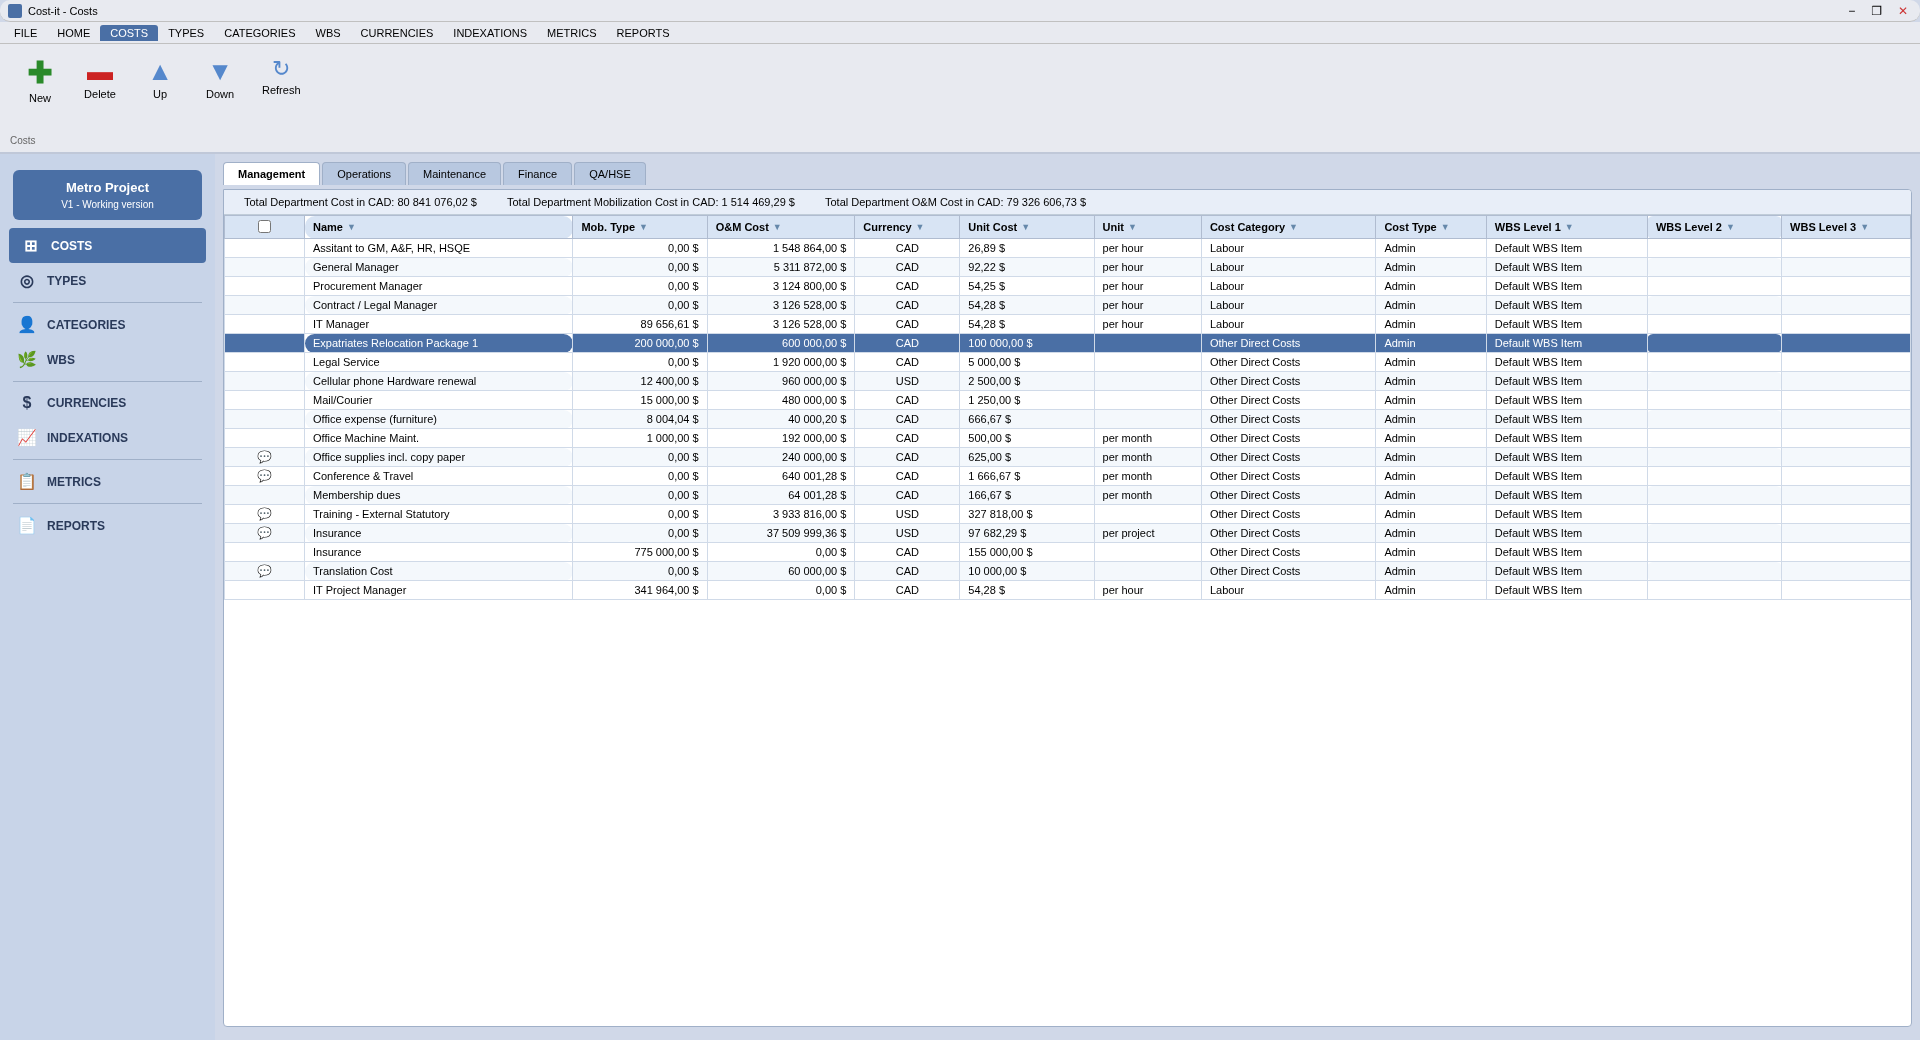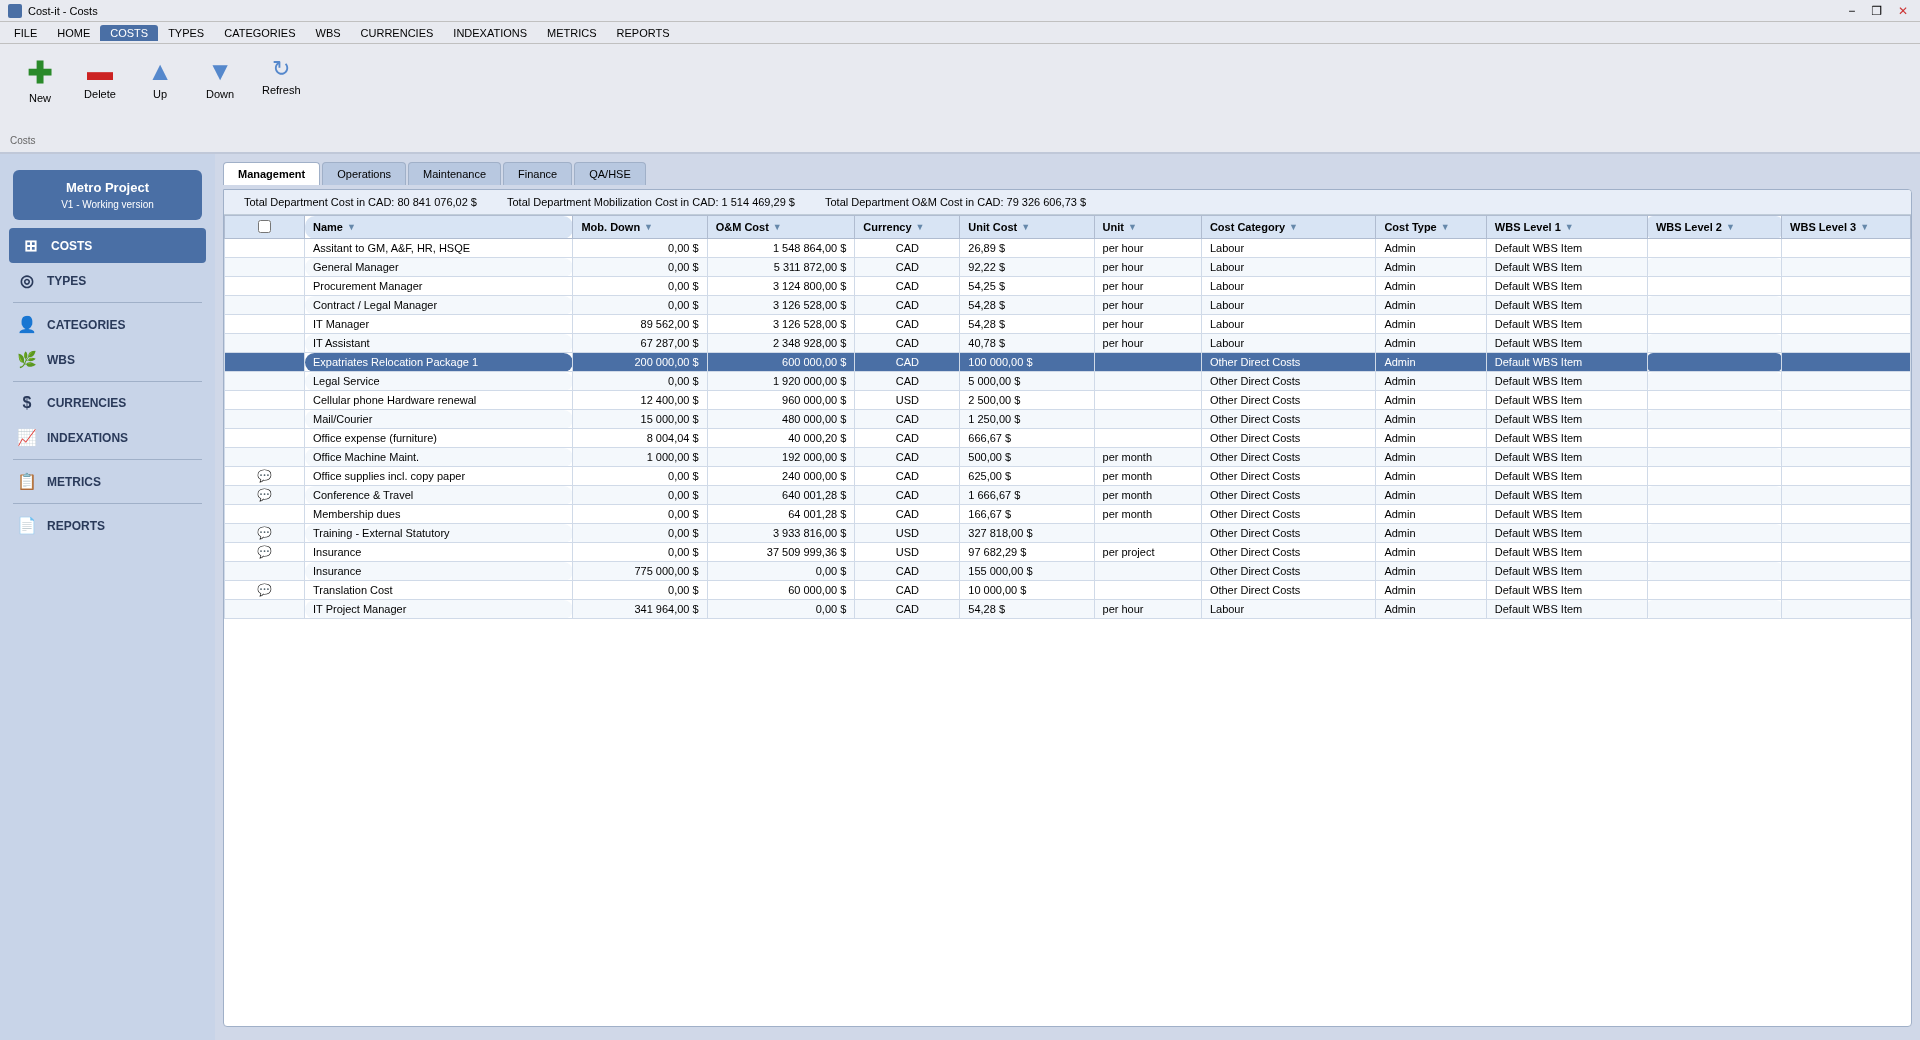--- a/index.html
+++ b/index.html
@@ -7,20 +7,21 @@
 
     
     .title-bar {
       background: #e8eaf0;
       height: 22px;
       display: flex;
       align-items: center;
       justify-content: space-between;
       padding: 0 8px;
       border-bottom: 1px solid #c0c0c0;
+      border-radius: 10px;
     }
     .title-bar-left { display: flex; align-items: center; gap: 6px; font-size: 11px; }
     .title-bar-right { display: flex; gap: 8px; font-size: 12px; }
     .title-icon { width: 14px; height: 14px; background: #4a6fa5; border-radius: 2px; display: inline-block; }
 
     
     .menu-bar {
       background: #e8eaf0;
       height: 22px;
       display: flex;
@@ -330,21 +331,21 @@
 
             <th class="row-checkbox"><input type="checkbox" style=""></th>
                 <th class="col-name">
                   <div class="th-inner">
                     <span>Name</span>
                     <span class="filter-icon">▼</span>
                   </div>
                 </th>
                 <th class="col-mob-cost">
                   <div class="th-inner">
-                    <span>Mob. Down</span>
+                    <span>Mob. Type</span>
                     <span class="filter-icon">▼</span>
                   </div>
                 </th>
                 <th class="col-om-cost">
                   <div class="th-inner">
                     <span>O&amp;M Cost</span>
                     <span class="filter-icon">▼</span>
                   </div>
                 </th>
                 <th class="col-currency">
@@ -451,38 +452,24 @@
                 <td class="col-unit">per hour</td>
                 <td class="col-category">Labour</td>
                 <td class="col-type">Admin</td>
                 <td class="col-wbs1">Default WBS Item</td>
                 <td class="col-wbs2"></td>
                 <td class="col-wbs3"></td>
               </tr>
               <tr>
                 <td class="row-checkbox"></td>
                 <td class="col-name">IT Manager</td>
-                <td class="col-mob-cost">89 562,00 $</td>
+                <td class="col-mob-cost">89 656,61 $</td>
                 <td class="col-om-cost">3 126 528,00 $</td>
                 <td class="col-currency">CAD</td>
                 <td class="col-unit-cost">54,28 $</td>
-                <td class="col-unit">per hour</td>
-                <td class="col-category">Labour</td>
-                <td class="col-type">Admin</td>
-                <td class="col-wbs1">Default WBS Item</td>
-                <td class="col-wbs2"></td>
-                <td class="col-wbs3"></td>
-              </tr>
-              <tr>
-                <td class="row-checkbox"></td>
-                <td class="col-name">IT Assistant</td>
-                <td class="col-mob-cost">67 287,00 $</td>
-                <td class="col-om-cost">2 348 928,00 $</td>
-                <td class="col-currency">CAD</td>
-                <td class="col-unit-cost">40,78 $</td>
                 <td class="col-unit">per hour</td>
                 <td class="col-category">Labour</td>
                 <td class="col-type">Admin</td>
                 <td class="col-wbs1">Default WBS Item</td>
                 <td class="col-wbs2"></td>
                 <td class="col-wbs3"></td>
               </tr>
               <tr class="row-highlighted">
                 <td class="row-checkbox"></td>
                 <td class="col-name">Expatriates Relocation Package 1</td>

